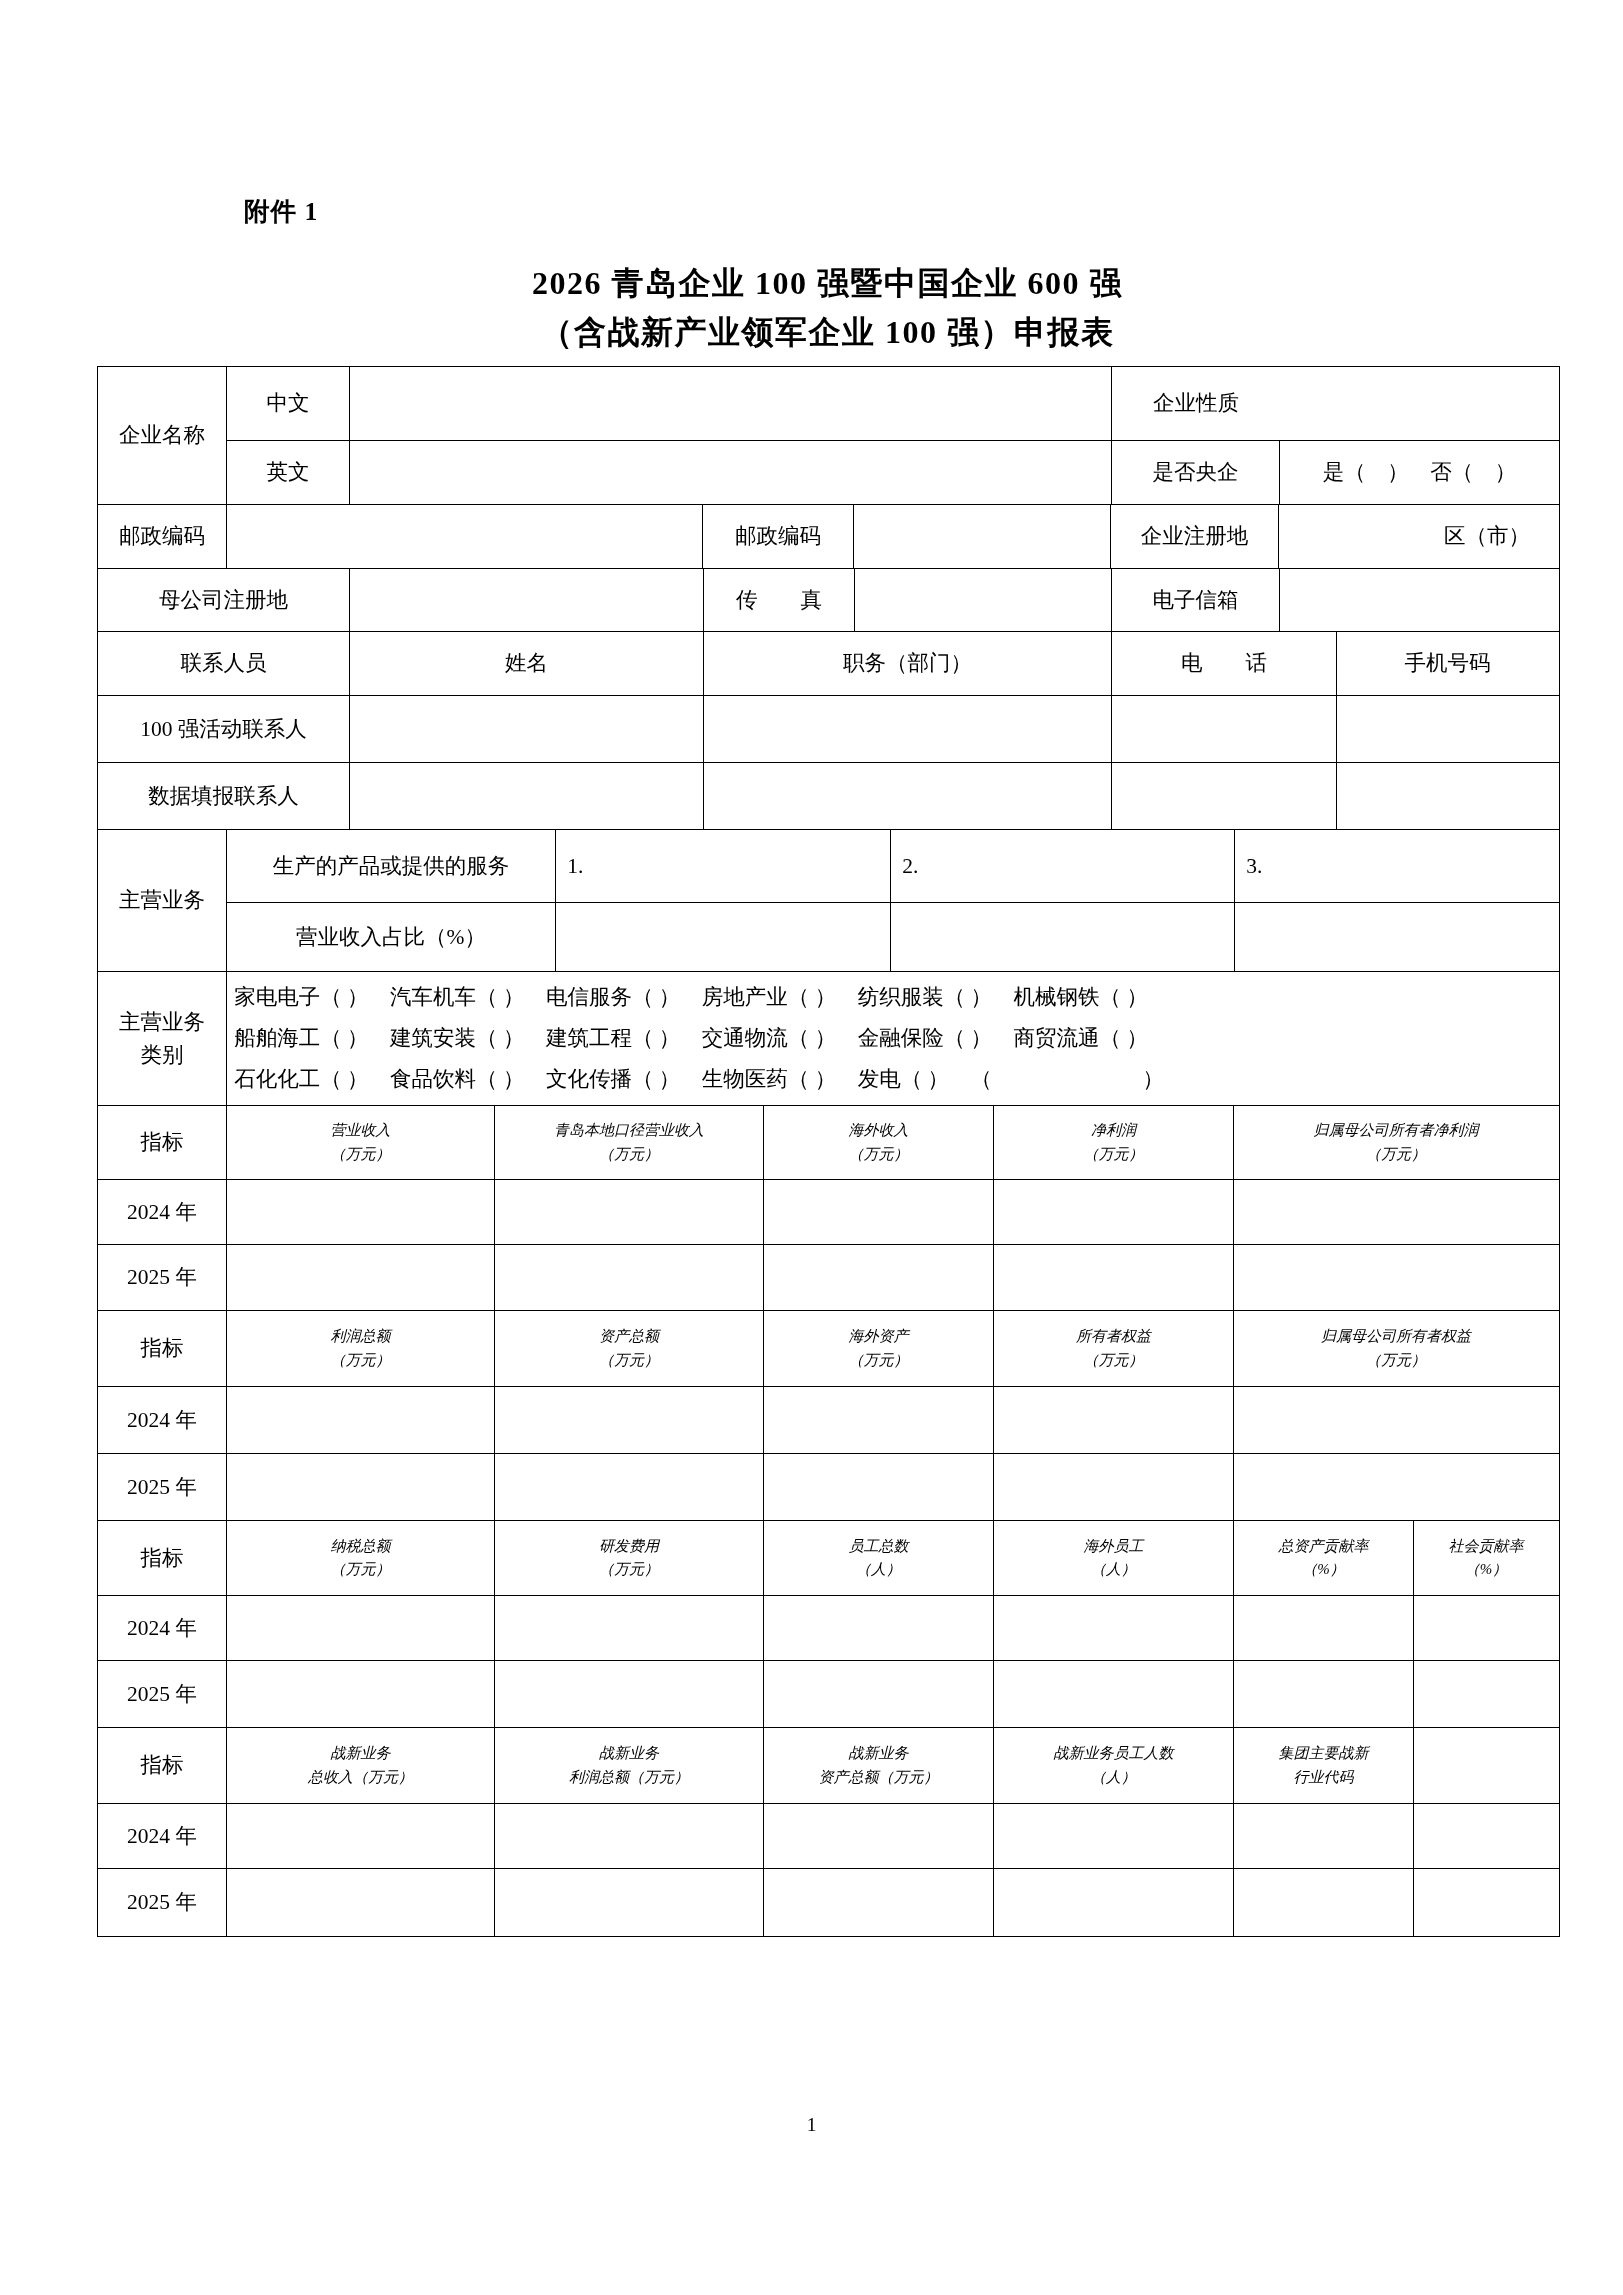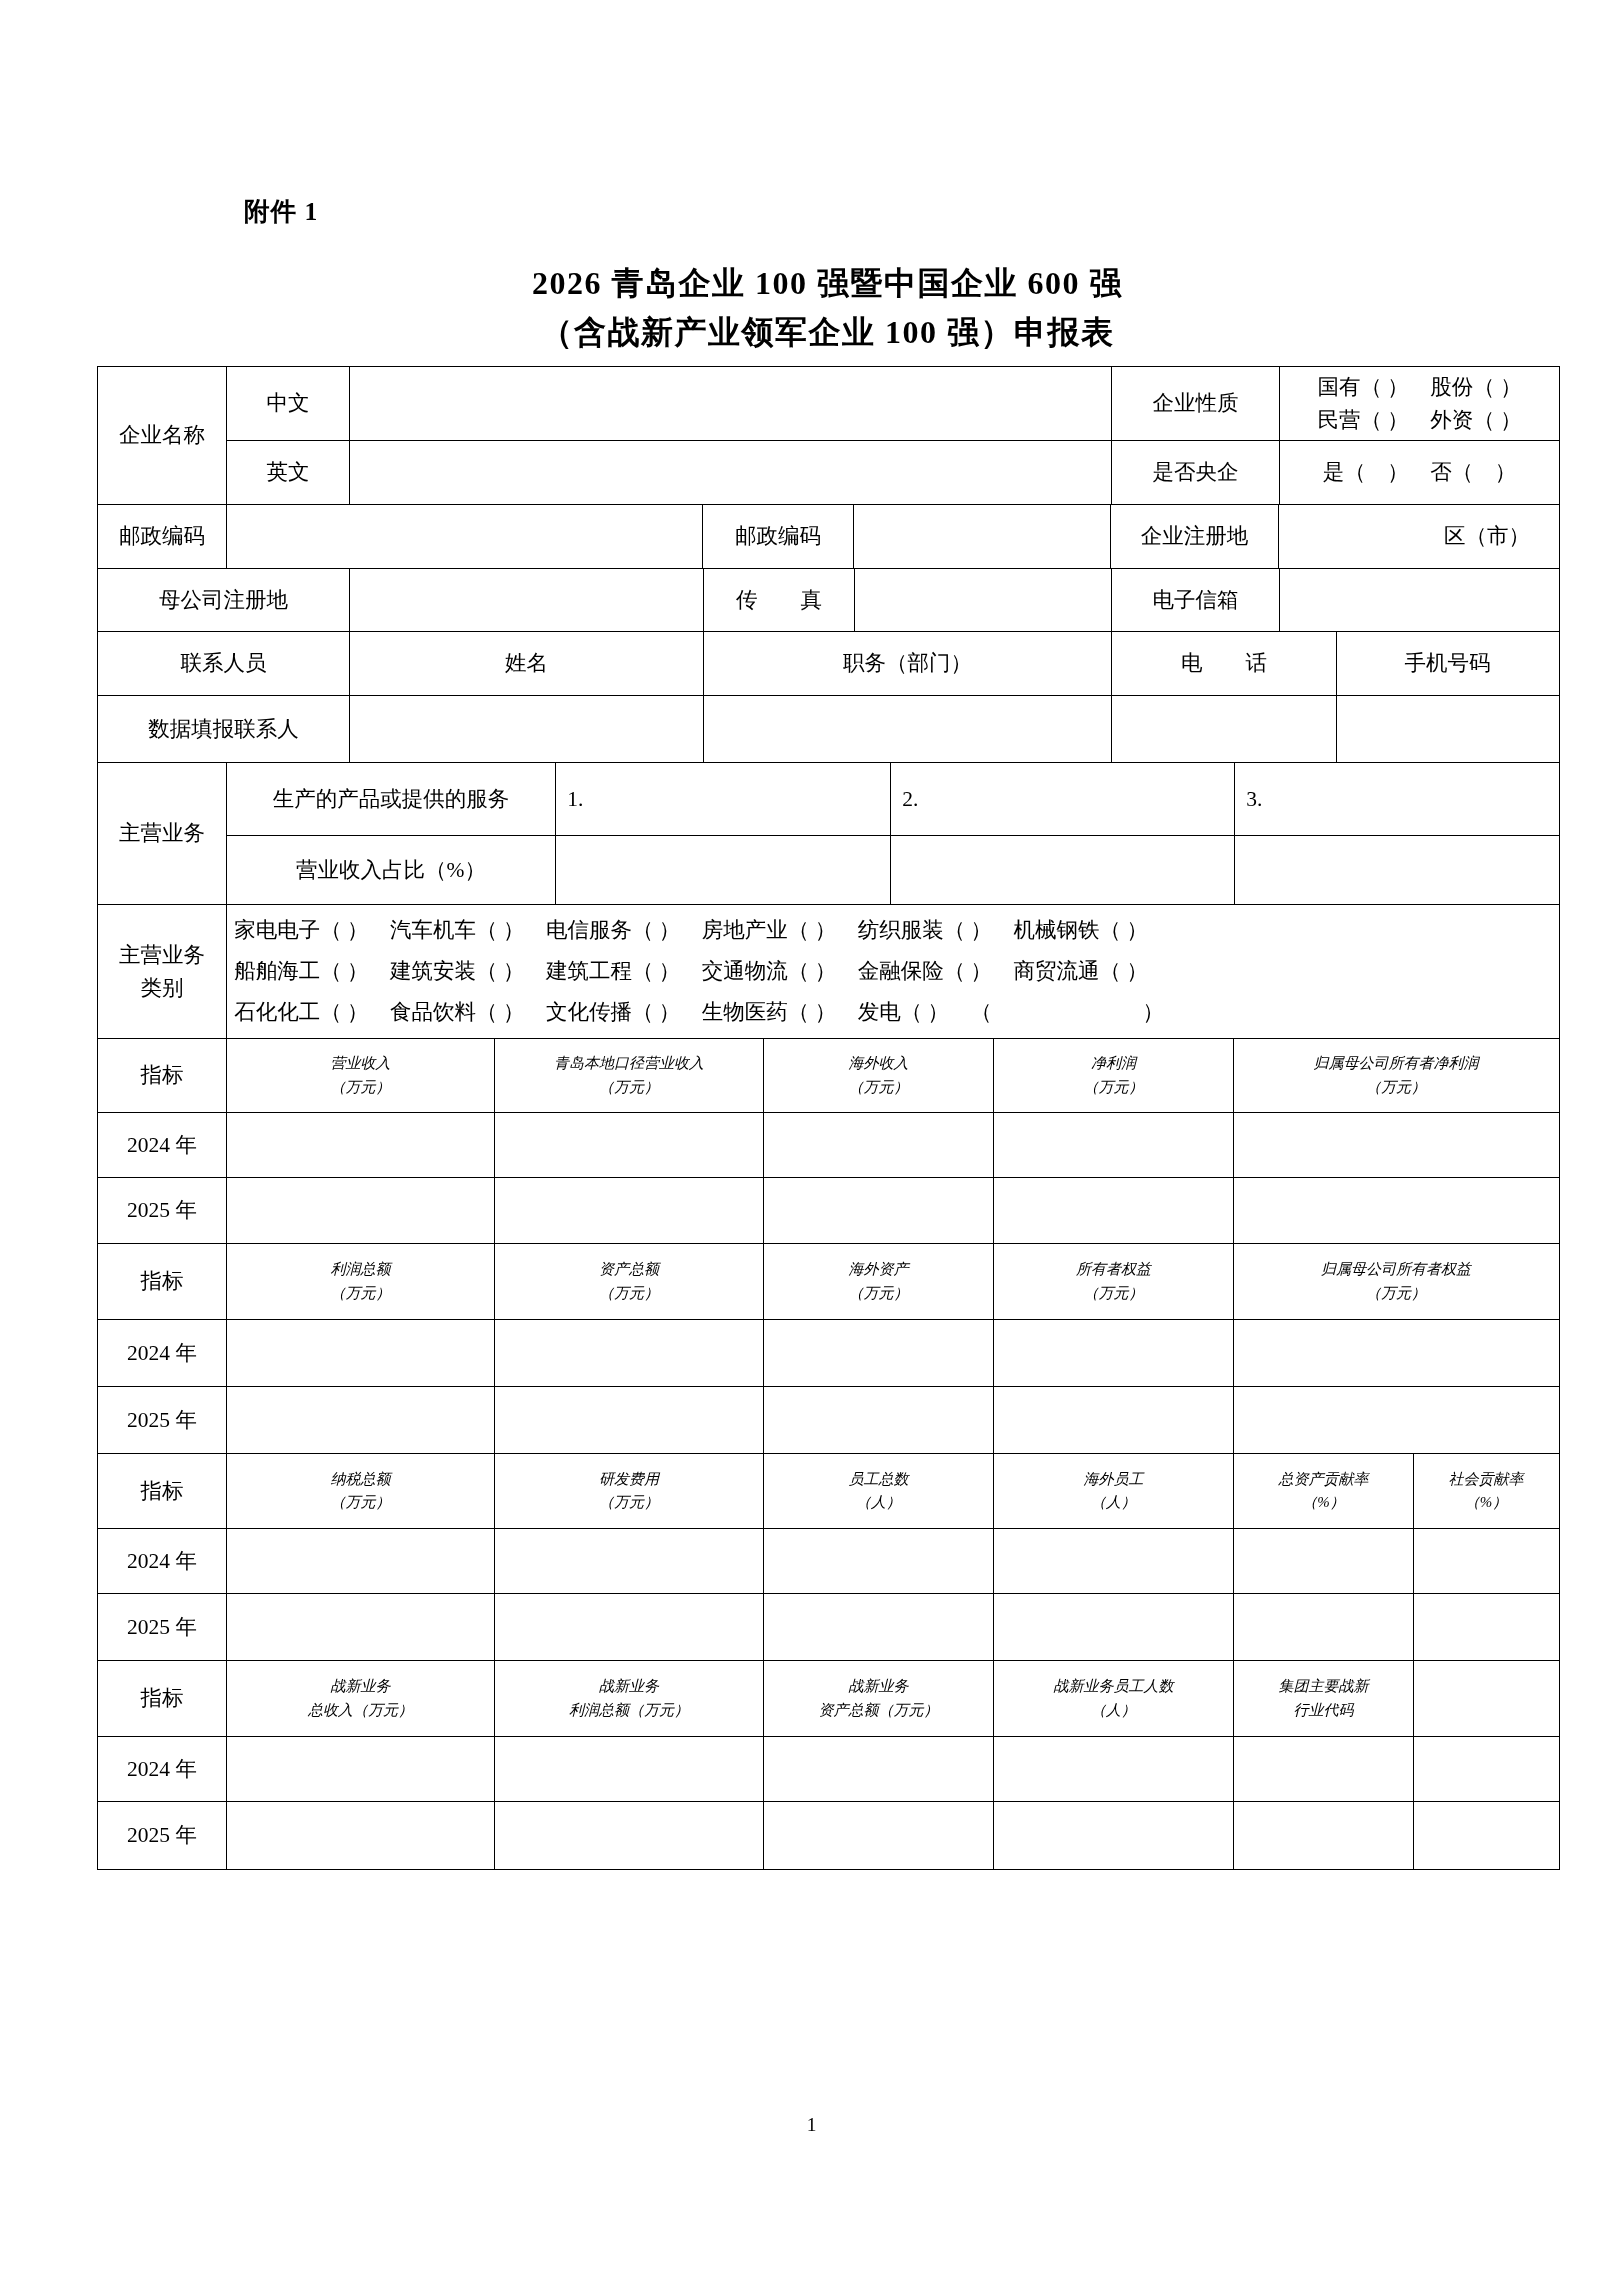--- a/index.html
+++ b/index.html
@@ -83,22 +83,20 @@
 
   <div class="sheet">
 
     <div class="r" style="height:138px">
       <div class="c" style="width:129px">企业名称</div>
       <div class="stack">
         <div class="r" style="height:74px">
           <div class="c" style="width:123px">中文</div>
           <div class="c" style="width:762px"></div>
           <div class="c" style="width:168px">企业性质</div>
-          <div class="c" style="width:279px">国有（ ）　股份（ ）
-民营（ ）　外资（ ）</div>
         </div>
         <div class="r">
           <div class="c" style="width:123px">英文</div>
           <div class="c" style="width:762px"></div>
           <div class="c" style="width:168px">是否央企</div>
           <div class="c" style="width:279px">是（　）　否（　）</div>
         </div>
       </div>
     </div>
 
@@ -123,20 +121,27 @@
     <div class="r" style="height:64px">
       <div class="c" style="width:252px">联系人员</div>
       <div class="c" style="width:354px">姓名</div>
       <div class="c" style="width:408px">职务（部门）</div>
       <div class="c" style="width:225px">电　　话</div>
       <div class="c" style="width:221px">手机号码</div>
     </div>
 
 
 
+    <div class="r" style="height:67px">
+      <div class="c" style="width:252px">100 强活动联系人</div>
+      <div class="c" style="width:354px"></div>
+      <div class="c" style="width:408px"></div>
+      <div class="c" style="width:225px"></div>
+      <div class="c" style="width:221px"></div>
+    </div>
 
     <div class="r" style="height:67px">
       <div class="c" style="width:252px">数据填报联系人</div>
       <div class="c" style="width:354px"></div>
       <div class="c" style="width:408px"></div>
       <div class="c" style="width:225px"></div>
       <div class="c" style="width:221px"></div>
     </div>
 
     <div class="r" style="height:142px">

